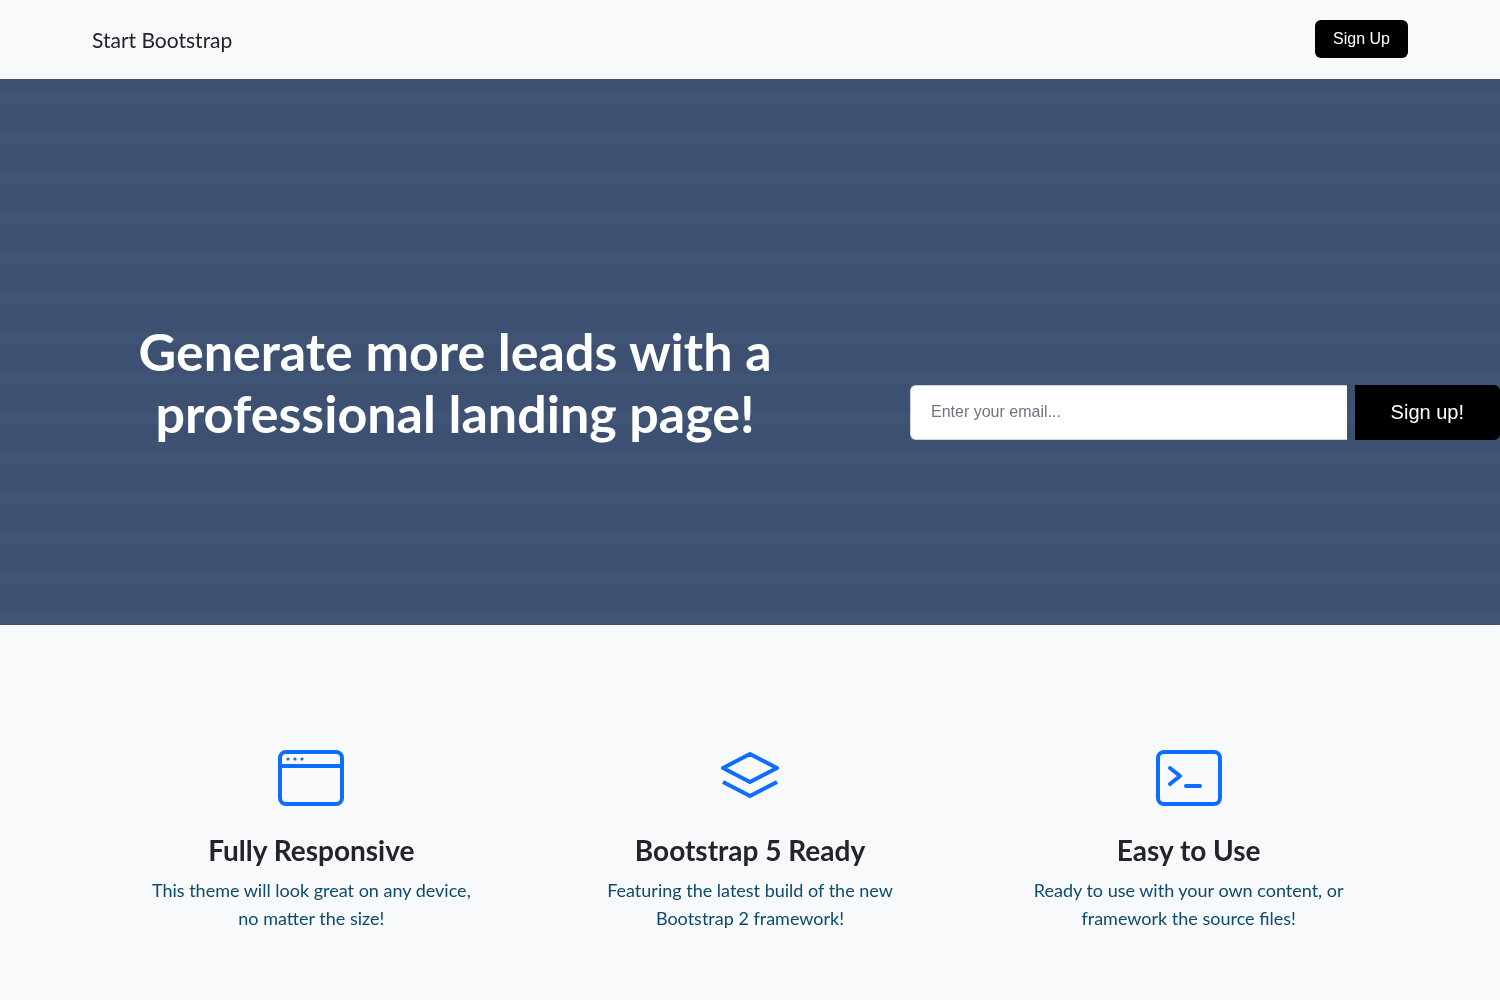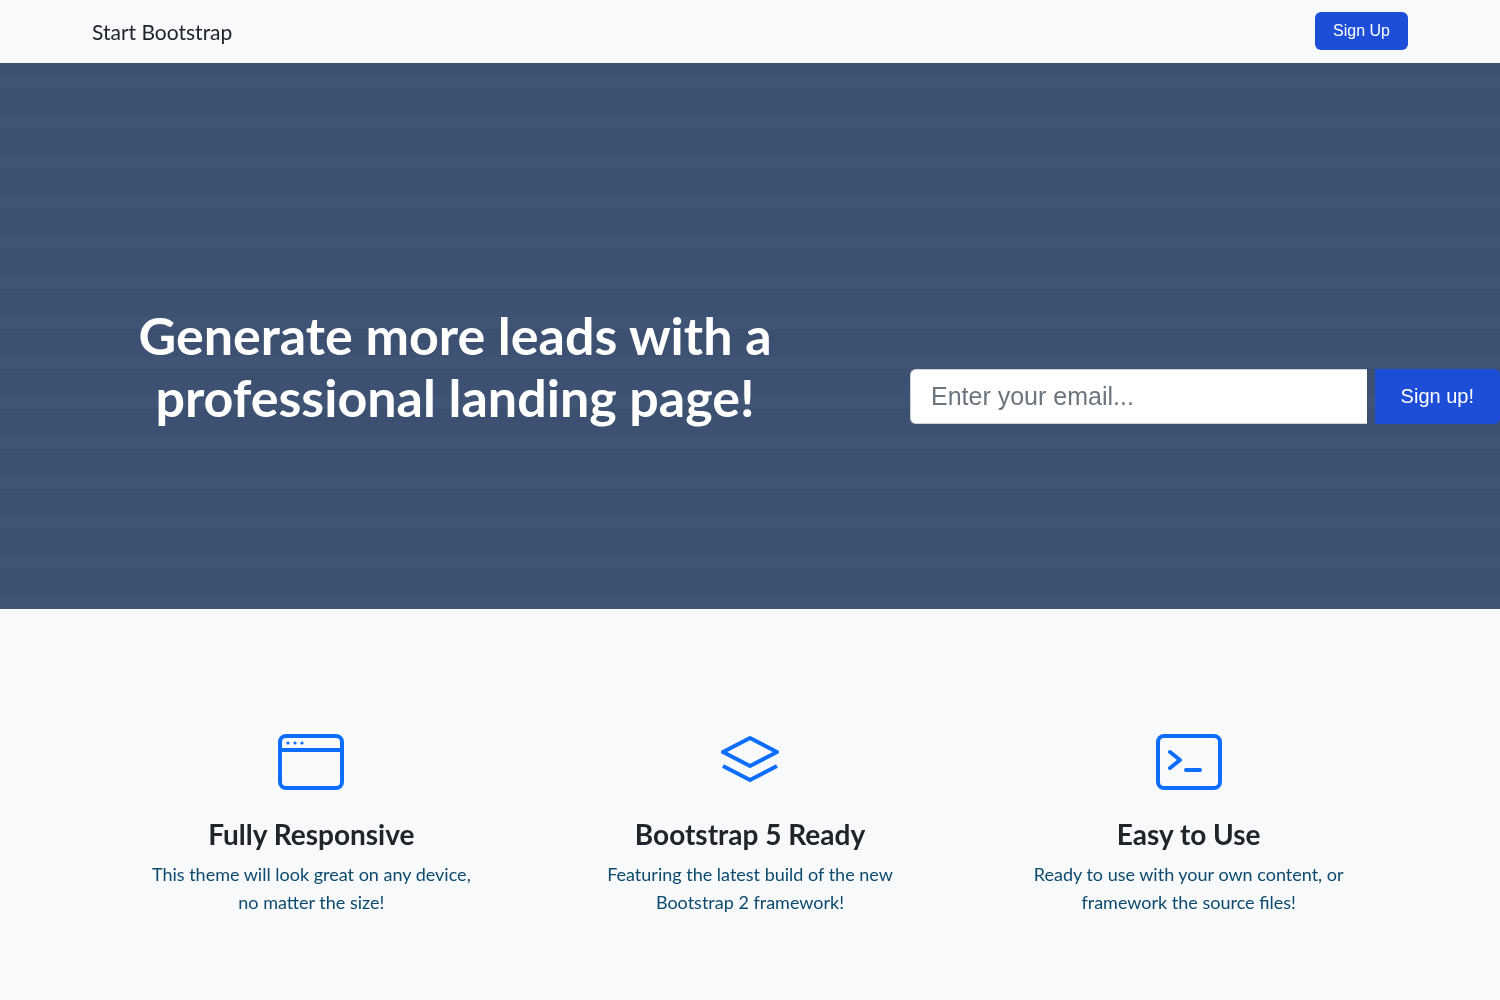--- a/index.html
+++ b/index.html
@@ -10,30 +10,30 @@
     color: #212529;
     -webkit-font-smoothing: antialiased;
   }
   
   .navbar {
     width: 100%;
     background: #f8f9fa;
     display: flex;
     align-items: center;
     justify-content: space-between;
-    padding: 12px 92px;
+    padding: 20px 92px;
     border-bottom: 1px solid rgba(0,0,0,0);
   }
   .brand {
     font-size: 21px;
     font-weight: 400;
     color: #212529;
   }
   .btn-primary {
-    background: #1d4ed8;
+    background: #000000;
     color: #fff;
     border: none;
     border-radius: 6px;
     padding: 10px 18px;
     font-size: 16px;
     cursor: pointer;
     margin-left: 8px;
   }
   
   .hero {
@@ -61,32 +61,32 @@
     max-width: 960px;
   }
   .hero-form {
     margin-top: 60px;
     display: flex;
     max-width: 590px;
     width: 100%;
   }
   .hero-form input[type=email] {
     flex: 1;
-    font-size: 25px;
+    font-size: 16px;
     padding: 4px 20px;
     border: 1px solid #ced4da;
     border-right: none;
     border-radius: 6px 0 0 6px;
     outline: none;
     color: #495057;
   }
   .hero-form input::placeholder { color: #6c757d; opacity: 1; }
   .hero-form .btn-primary {
     font-size: 20px;
-    padding: 16px 26px;
+    padding: 16px 36px;
     border-radius: 0 6px 6px 0;
   }
   
   .features {
     background: #f8f9fa;
     padding: 120px 92px 0 92px;
     display: flex;
   }
   .feature {
     flex: 1;

